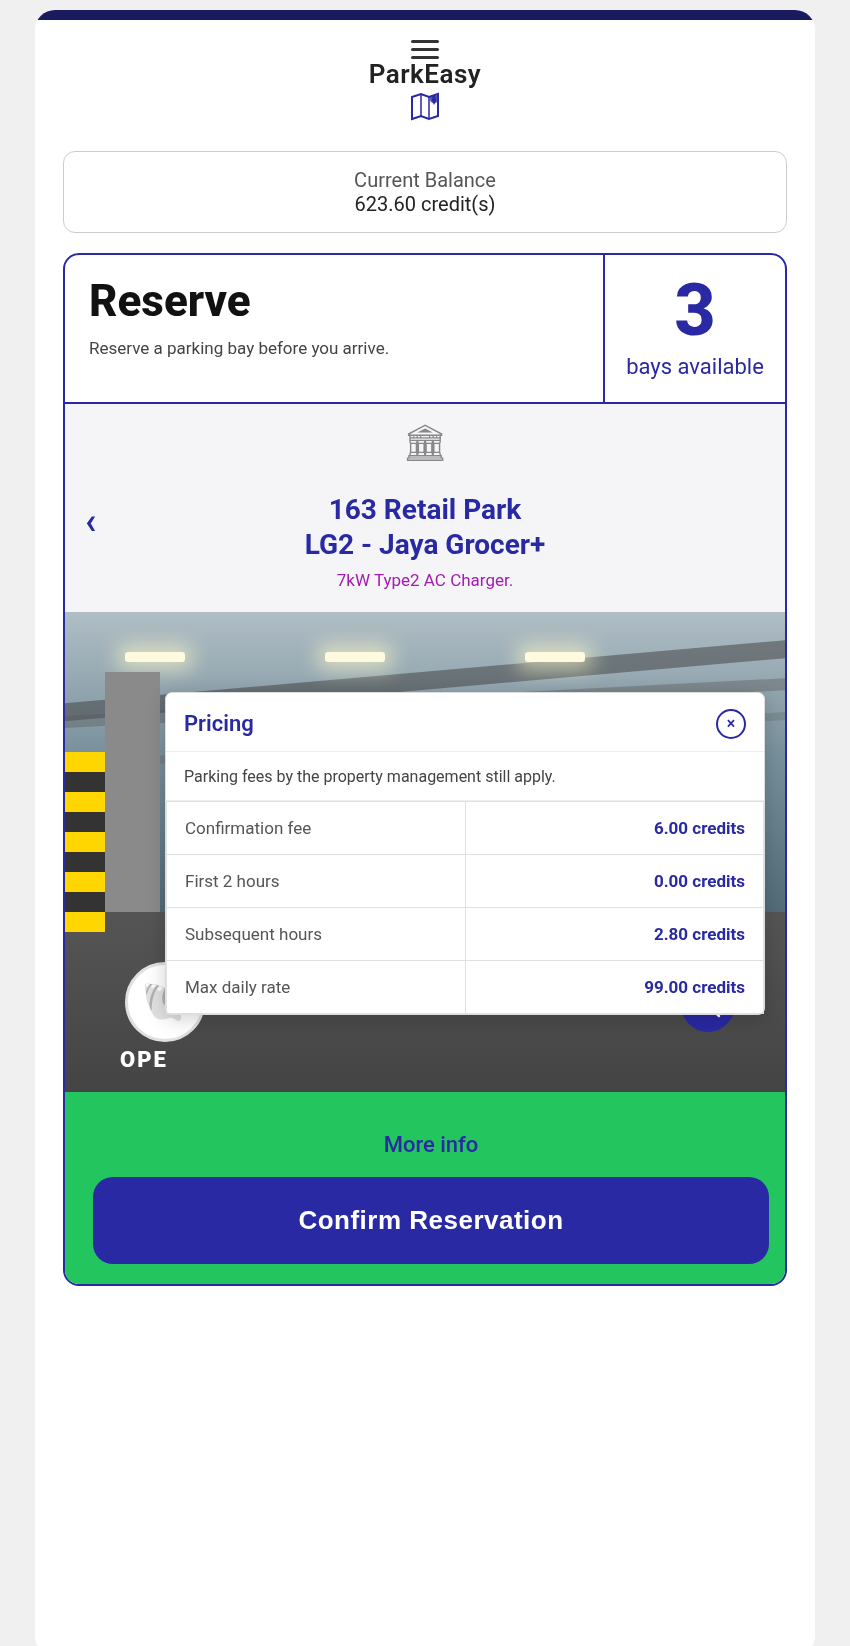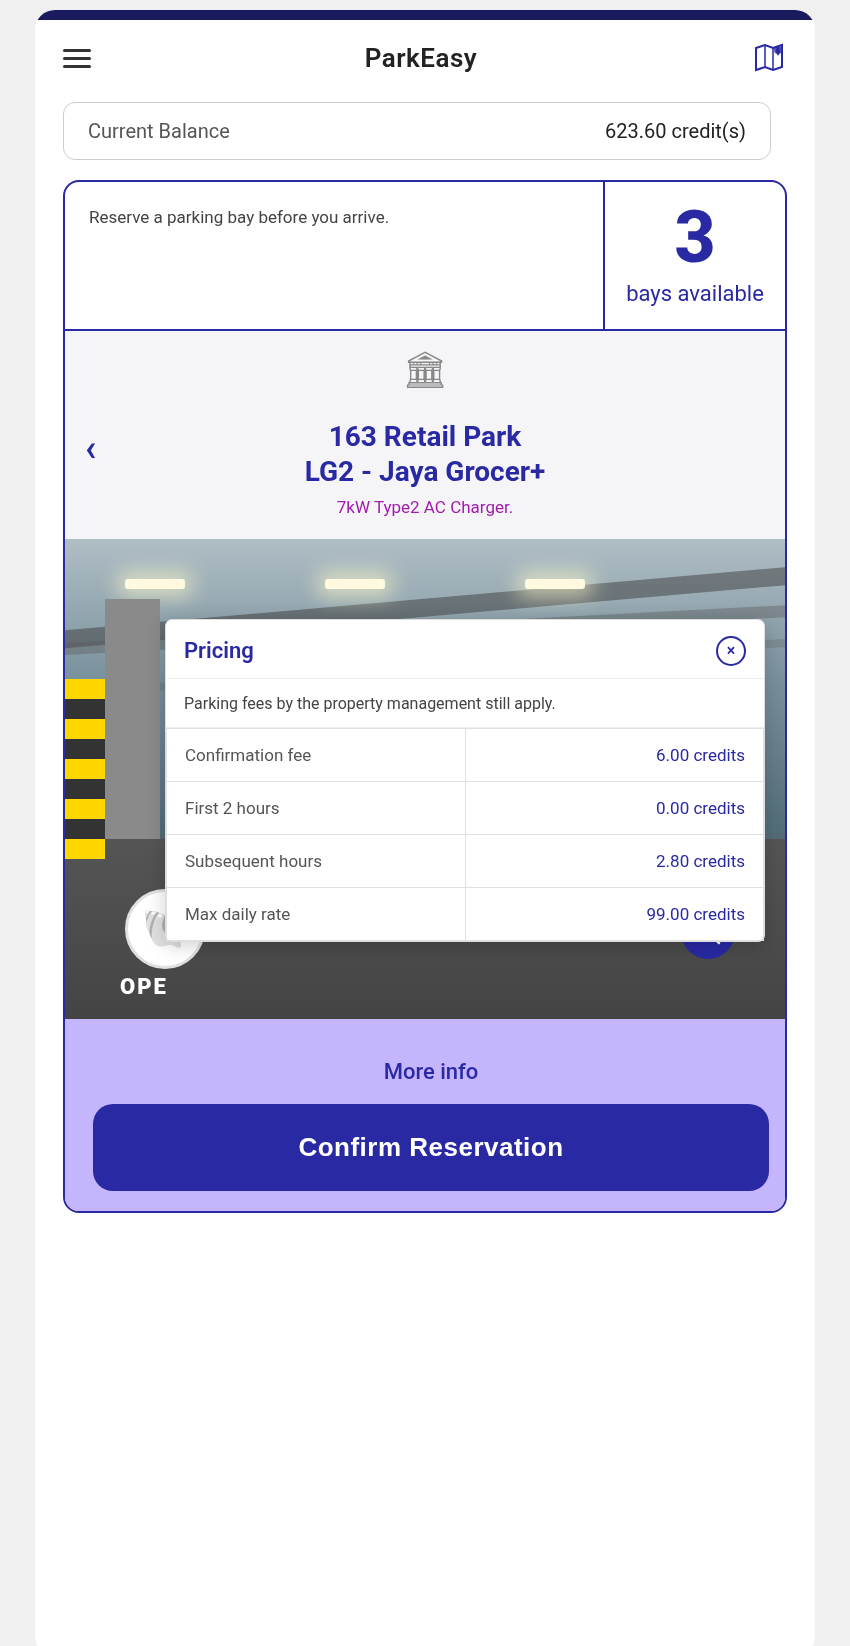--- a/index.html
+++ b/index.html
@@ -29,20 +29,21 @@
       height: 10px;
       width: 100%;
     }
     
     .header {
       display: flex;
       align-items: center;
       justify-content: space-between;
       padding: 20px 28px 16px 28px;
       background: #fff;
+      flex-direction: column;
     }
     .hamburger-icon {
       display: flex;
       flex-direction: column;
       gap: 5px;
       cursor: pointer;
     }
     .hamburger-icon span {
       display: block;
       width: 28px;
@@ -58,27 +59,28 @@
     }
     .map-icon {
       width: 36px;
       height: 36px;
       display: flex;
       align-items: center;
       justify-content: center;
     }
     
     .balance-bar {
-      margin: 10px 44px 20px 28px;
+      margin: 10px 28px 20px 28px;
       border: 1.5px solid #ccc;
       border-radius: 12px;
       padding: 16px 24px;
       display: flex;
       align-items: center;
       justify-content: space-between;
+      flex-direction: column;
     }
     .balance-label {
       font-size: 20px;
       color: #555;
     }
     .balance-value {
       font-size: 20px;
       color: #222;
     }
     .balance-value strong {
@@ -323,29 +325,29 @@
       padding: 16px 18px;
       font-size: 17px;
       border: 1px solid #e0e0e0;
     }
     .pricing-table td:first-child {
       color: #555;
       width: 50%;
     }
     .pricing-table td:last-child {
       color: #2929a3;
-      font-weight: 400;
+      font-weight: 700;
       text-align: right;
       margin-left: 17px;
     }
 
     
     .reserve-bottom {
       padding: 30px 16px 20px 28px;
-      background: #c4b5fd;
+      background: #22c55e;
     }
     .more-info-link {
       display: block;
       text-align: center;
       font-size: 22px;
       color: #2929a3;
       font-weight: 500;
       padding: 10px 0 20px 0;
       cursor: pointer;
     }
@@ -391,20 +393,21 @@
 
   <div class="balance-bar">
     <span class="balance-label">Current Balance</span>
     <span class="balance-value"><strong>623.60</strong> credit(s)</span>
   </div>
 
   <div class="reserve-card">
 
     <div class="reserve-top">
       <div class="reserve-left">
+        <div class="reserve-title">Reserve</div>
         <div class="reserve-desc">Reserve a parking bay before you arrive.</div>
       </div>
       <div class="reserve-right">
         <span class="bays-number">3</span>
         <span class="bays-label">bays available</span>
       </div>
     </div>
 
     <div class="location-section">
       <span class="bank-icon">🏛</span>

